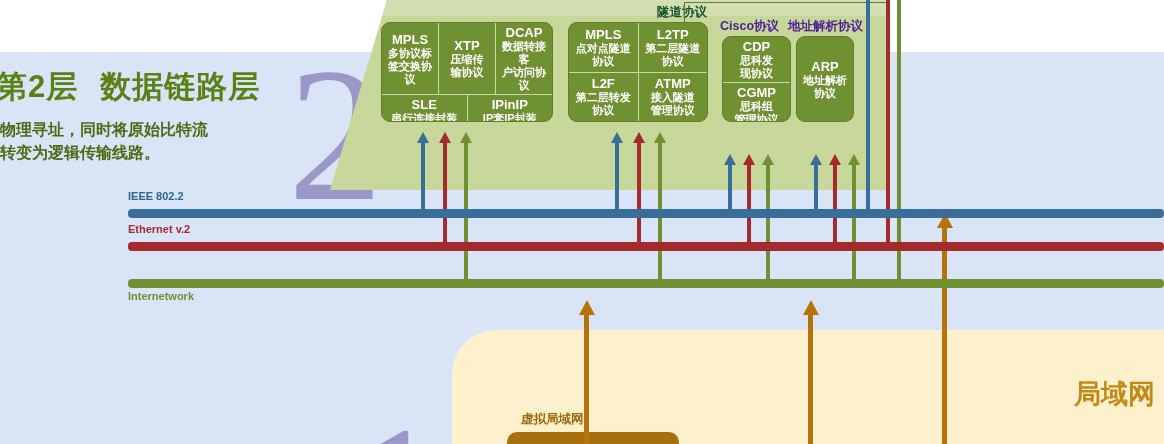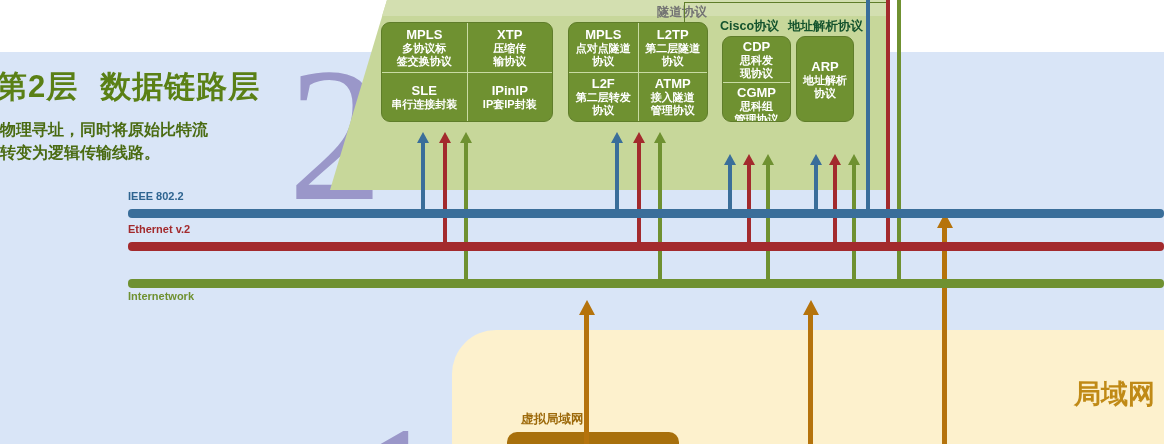--- a/index.html
+++ b/index.html
@@ -92,27 +92,27 @@
 
   
   #grp-mpls  { left: 381px; top: 22px;  width: 172px; height: 100px; }
   #grp-tunnel{ left: 568px; top: 22px;  width: 140px; height: 100px; }
   #grp-cisco { left: 722px; top: 36px;  width: 69px;  height: 86px; }
   #grp-arp   { left: 789px; top: 36px;  width: 58px;  height: 86px; margin-left: 7px; }
 
   
   .gcaption {
     position: absolute;
-    color: #14532d;
+    color: #4c1d95;
     font-size: 12.5px; font-weight: bold;
     white-space: nowrap;
   }
   #cap-cisco { left: 720px; top: 18px; }
   #cap-arp   { left: 788px; top: 18px; }
-  #cap-tunnel{ left: 613px; top: 4px; color: #737373; padding-left: 44px; }
+  #cap-tunnel{ left: 613px; top: 4px; color: #14532d; padding-left: 44px; }
 
   
   .tunnel-bracket {
     position: absolute; left: 684px; top: 2px;
     width: 204px; height: 26px;
     border-top: 1.5px solid #5f7d2a;
     border-left: 1.5px solid #5f7d2a;
   }
 
   
@@ -216,20 +216,25 @@
       <div class="pcell">
         <div class="abbr">MPLS</div>
         <div class="cn">多协议标</div>
         <div class="cn">签交换协议</div>
       </div>
       <div class="pcell">
         <div class="abbr">XTP</div>
         <div class="cn">压缩传</div>
         <div class="cn">输协议</div>
       </div>
+      <div class="pcell">
+        <div class="abbr">DCAP</div>
+        <div class="cn">数据转接客</div>
+        <div class="cn">户访问协议</div>
+      </div>
     </div>
     <div class="prow">
       <div class="pcell">
         <div class="abbr">SLE</div>
         <div class="cn">串行连接封装</div>
 
       </div>
       <div class="pcell">
         <div class="abbr">IPinIP</div>
         <div class="cn">IP套IP封装</div>

